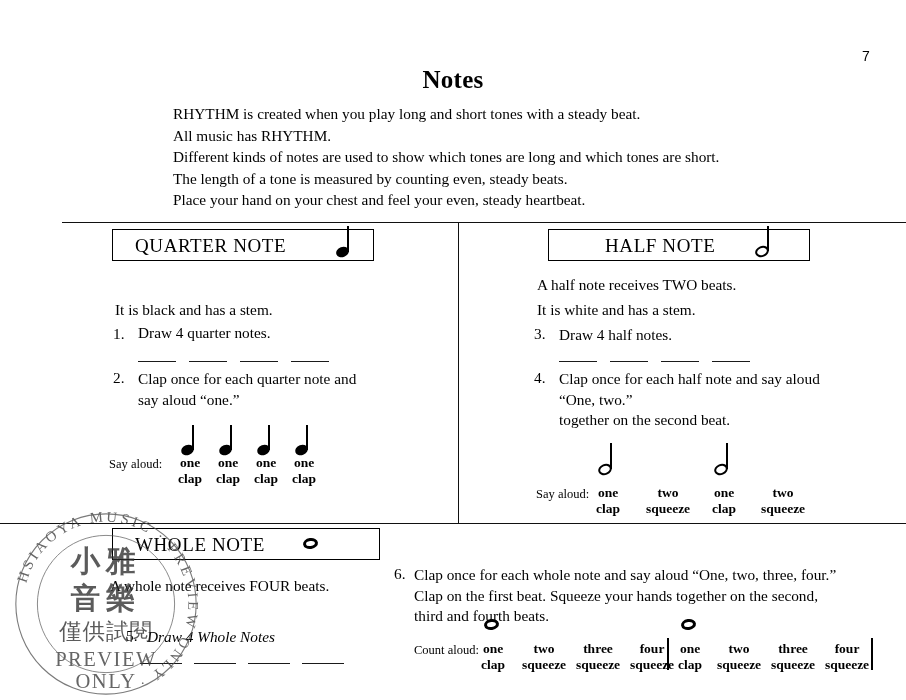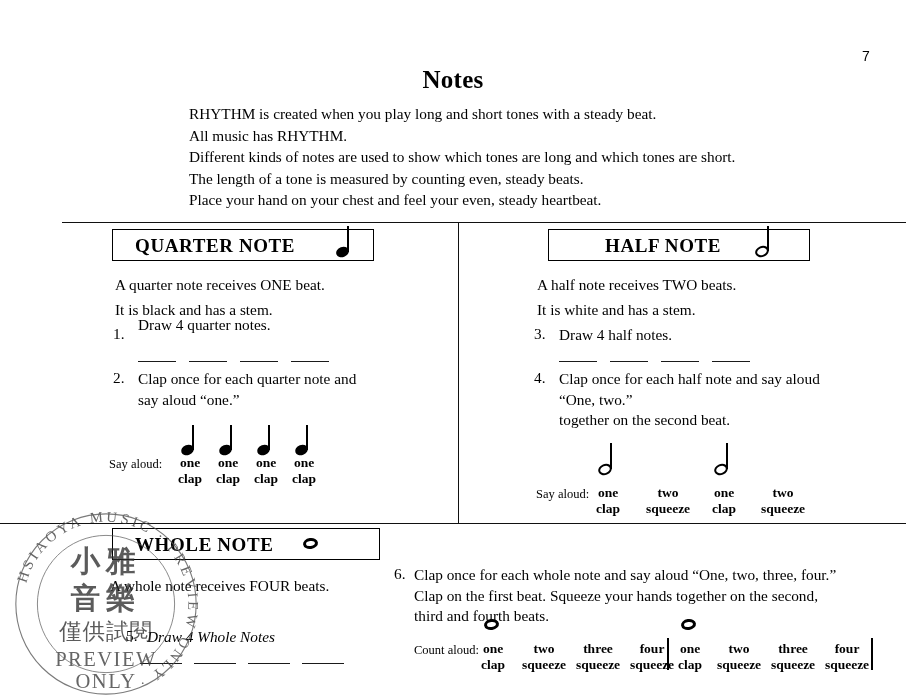--- a/index.html
+++ b/index.html
@@ -40,21 +40,20 @@
     font-size: 25px;
     font-weight: bold;
     letter-spacing: 0.3px;
   }
 
   
   #intro {
     left: 173px;
     top: 103px;
     width: 700px;
-    margin-left: 16px;
   }
   #intro .line {
     font-size: 15.3px;
     line-height: 21.5px;
     white-space: nowrap;
   }
 
   
   .hrule {
     background: #111111;
@@ -70,21 +69,21 @@
 
   
   .note-box {
     border: 1.6px solid #000;
     background: #ffffff;
     box-sizing: border-box;
   }
   .note-box .box-label {
     position: absolute;
     font-size: 19px;
-    font-weight: bold;
+    font-weight: normal;
     letter-spacing: 0.6px;
     white-space: nowrap;
   }
   #box-quarter { left: 112px; top: 229px; width: 262px; height: 32px; }
   #box-quarter .box-label { left: 22px;  top: 5px; }
   #box-half    { left: 548px; top: 229px; width: 262px; height: 32px; }
   #box-half    .box-label { left: 56px;  top: 5px; }
   #box-whole   { left: 112px; top: 528px; width: 268px; height: 32px; }
   #box-whole   .box-label { left: 22px;  top: 5px; }
 
@@ -219,25 +218,24 @@
 
   <div class="abs note-box" id="box-quarter">
     <span class="box-label">QUARTER NOTE</span>
   </div>
 
   <div class="note quarter abs" style="left:336px; top:227px; width:18px; height:30px;">
     <span class="head"></span>
     <span class="stem" style="height:26px;"></span>
   </div>
 
-  <div class="abs body-line" style="left:115px; top:275px;">A quarter note receives ONE beat.</div>
   <div class="abs body-line" style="left:115px; top:300px;">It is black and has a stem.</div>
 
   <div class="abs num" style="left:113px; top:325px;">1.</div>
-  <div class="abs item-text" style="left:138px; top:315px;">
+  <div class="abs item-text" style="left:138px; top:323px;">
     <div>Draw 4 quarter notes.</div>
   </div>
 
   <div class="abs blank" style="left:138px; top:361px; width:38px;"></div>
   <div class="abs blank" style="left:189px; top:361px; width:38px;"></div>
   <div class="abs blank" style="left:240px; top:361px; width:38px;"></div>
   <div class="abs blank" style="left:291px; top:361px; width:38px;"></div>
 
   <div class="abs num" style="left:113px; top:369px;">2.</div>
   <div class="abs item-text" style="left:138px; top:369px;">

